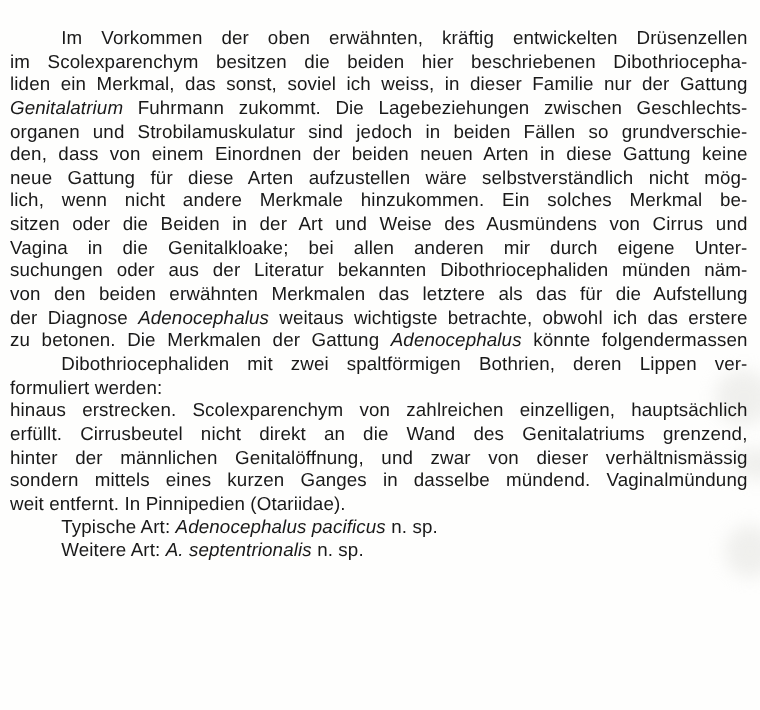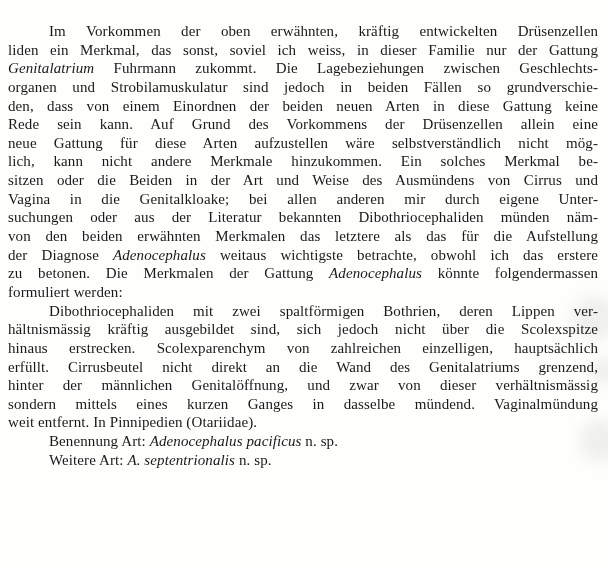--- a/index.html
+++ b/index.html
@@ -6,21 +6,21 @@
     margin: 0;
     padding: 0;
     background: #ffffff;
   }
   .page {
     position: relative;
     width: 608px;
     height: 568px;
     background: #fefefd;
     overflow: hidden;
-    font-family: Liberation Serif, serif;
+    font-family: Liberation Sans, sans-serif;
     color: #191919;
   }
   .text-block {
     position: absolute;
     top: 22px;
     left: 8px;
     width: 590px;
   }
   .line {
     font-size: 15px;
@@ -52,37 +52,36 @@
 </style>
 </head>
 <body>
 
 <div class="page" style="background: rgb(254, 254, 253);">
   <div class="smudge s1"></div>
   <div class="smudge s2"></div>
   <div class="smudge s3"></div>
   <div class="text-block" style="color: rgb(25, 25, 25);">
       <div class="line j" style="text-indent: 41px;"><span>Im Vorkommen der oben erwähnten, kräftig entwickelten Drüsenzellen</span></div>
+      <div class="line j"><span>im Scolexparenchym besitzen die beiden hier beschriebenen Dibothriocepha-</span></div>
       <div class="line j"><span>liden ein Merkmal, das sonst, soviel ich weiss, in dieser Familie nur der Gattung</span></div>
       <div class="line j"><i>Genitalatrium</i><span> Fuhrmann zukommt.  Die Lagebeziehungen zwischen Geschlechts-</span></div>
       <div class="line j"><span>organen und Strobilamuskulatur sind jedoch in beiden Fällen so grundverschie-</span></div>
       <div class="line j"><span>den, dass von einem Einordnen der beiden neuen Arten in diese Gattung keine</span></div>
-      <div class="line j"><span>Rede sein kann.  Auf Grund des Vorkommens der Drüsenzellen allein eine</span></div>
       <div class="line j"><span>neue Gattung für diese Arten aufzustellen wäre selbstverständlich nicht mög-</span></div>
-      <div class="line j"><span>lich, kann nicht andere Merkmale hinzukommen.  Ein solches Merkmal be-</span></div>
+      <div class="line j"><span>lich, wenn nicht andere Merkmale hinzukommen.  Ein solches Merkmal be-</span></div>
       <div class="line j"><span>sitzen oder die Beiden in der Art und Weise des Ausmündens von Cirrus und</span></div>
       <div class="line j"><span>Vagina in die Genitalkloake; bei allen anderen mir durch eigene Unter-</span></div>
       <div class="line j"><span>suchungen oder aus der Literatur bekannten Dibothriocephaliden münden näm-</span></div>
       <div class="line j"><span>von den beiden erwähnten Merkmalen das letztere als das für die Aufstellung</span></div>
       <div class="line j"><span>der Diagnose </span><i>Adenocephalus</i><span> weitaus wichtigste betrachte, obwohl ich das erstere</span></div>
       <div class="line j"><span>zu betonen.  Die Merkmalen der Gattung </span><i>Adenocephalus</i><span> könnte folgendermassen</span></div>
+      <div class="line j" style="text-indent: 41px;"><span>Dibothriocephaliden mit zwei spaltförmigen Bothrien, deren Lippen ver-</span></div>
       <div class="line"><span>formuliert werden:</span></div>
-      <div class="line j" style="text-indent: 41px;"><span>Dibothriocephaliden mit zwei spaltförmigen Bothrien, deren Lippen ver-</span></div>
-      <div class="line j"><span>hältnismässig kräftig ausgebildet sind, sich jedoch nicht über die Scolexspitze</span></div>
       <div class="line j"><span>hinaus erstrecken.  Scolexparenchym von zahlreichen einzelligen, hauptsächlich</span></div>
       <div class="line j"><span>erfüllt.  Cirrusbeutel nicht direkt an die Wand des Genitalatriums grenzend,</span></div>
       <div class="line j"><span>hinter der männlichen Genitalöffnung, und zwar von dieser verhältnismässig</span></div>
       <div class="line j"><span>sondern mittels eines kurzen Ganges in dasselbe mündend.  Vaginalmündung</span></div>
       <div class="line"><span>weit entfernt.  In Pinnipedien (Otariidae).</span></div>
-      <div class="line" style="text-indent: 41px;"><span>Benennung Art: </span><i>Adenocephalus pacificus</i><span> n. sp.</span></div>
+      <div class="line" style="text-indent: 41px;"><span>Typische Art: </span><i>Adenocephalus pacificus</i><span> n. sp.</span></div>
       <div class="line" style="text-indent: 41px;"><span>Weitere Art: </span><i>A. septentrionalis</i><span> n. sp.</span></div>
     </div>
 </div>
 
 </body></html>

